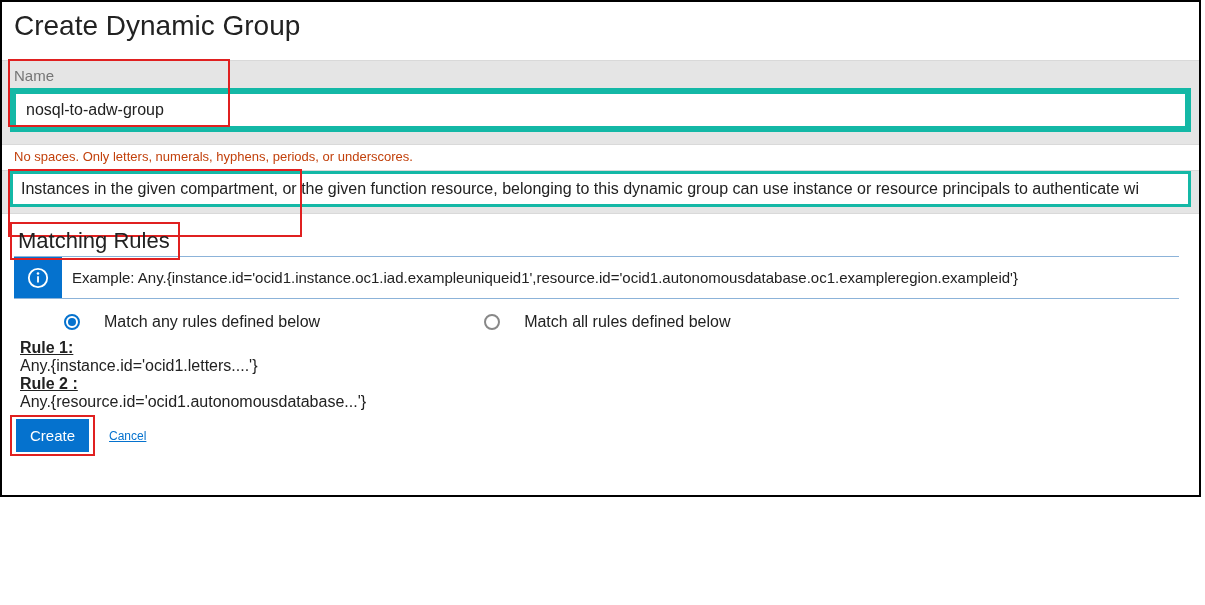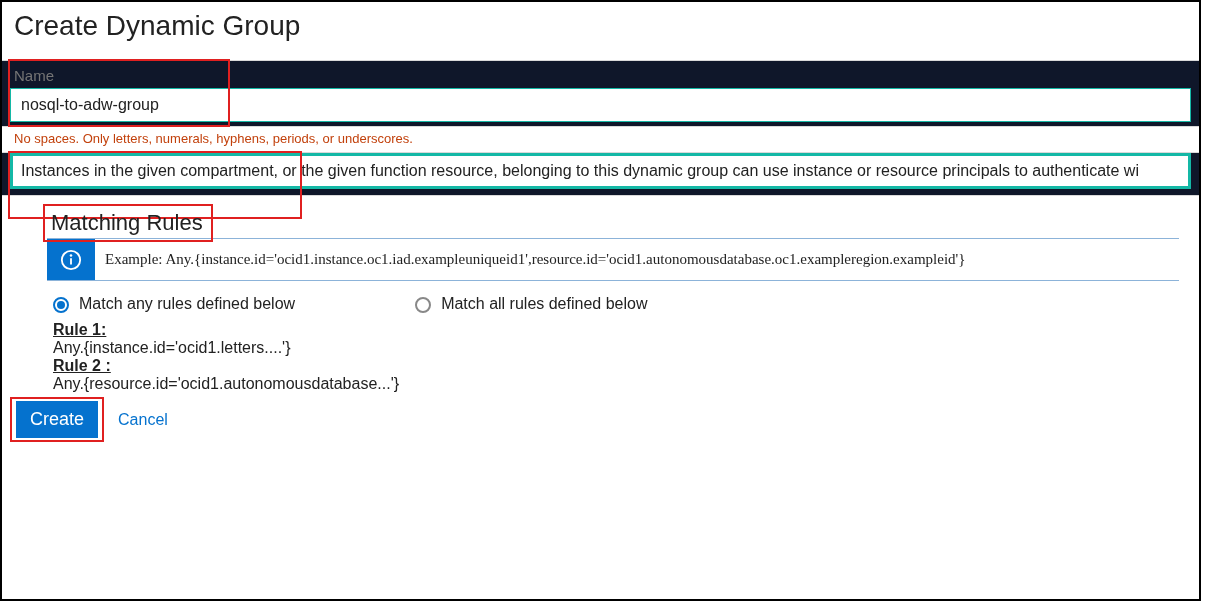--- a/index.html
+++ b/index.html
@@ -6,47 +6,47 @@
     margin: 0;
     padding: 0;
     font-family: -apple-system, BlinkMacSystemFont, "Segoe UI", Helvetica, Arial, sans-serif;
     font-size: 16px;
     color: #222;
     background: #fff;
   }
   .frame {
     border: 2px solid #000;
     width: 1201px;
-    height: 601px;
+    height: 497px;
     box-sizing: border-box;
     overflow: hidden;
     position: relative;
   }
   .page-title {
     font-size: 28px;
     font-weight: 400;
     color: #222;
     padding: 8px 12px 18px 12px;
   }
   .field-block {
-    background: #0f172a;
+    background: #e5e5e5;
     border-top: 1px solid #d9d9d9;
     border-bottom: 1px solid #d9d9d9;
     padding: 0;
     position: relative;
   }
   .field-label {
     font-size: 15px;
     color: #757575;
     padding: 6px 12px 4px 12px;
   }
   .field-input-wrap {
     background: #fff;
-    border: 1px solid #14b8a6;
-    margin: 0 8px 4px 8px;
+    border: 6px solid #14b8a6;
+    margin: 0 8px 12px 8px;
     padding: 6px 8px;
   }
   .field-input {
     border: none;
     outline: none;
     width: 100%;
     font-size: 16px;
     color: #222;
     background: transparent;
   }
@@ -54,41 +54,40 @@
     font-size: 13px;
     color: #c2410c;
     padding: 4px 12px 6px 12px;
   }
   .highlight-box {
     border: 2px solid #e02020;
     position: absolute;
     pointer-events: none;
   }
   .section {
-    padding: 12px 18px 0 45px;
+    padding: 12px 18px 0 12px;
   }
   .section-title {
     font-size: 22px;
     font-weight: 400;
     color: #222;
     display: inline-block;
     padding: 2px 4px;
   }
   .section-desc {
     font-size: 16px;
     color: #222;
     margin: 14px 0 10px 0;
   }
   .example-row {
     display: flex;
     align-items: stretch;
     border-top: 1px solid #8cb3d9;
     border-bottom: 1px solid #8cb3d9;
     margin-right: 2px;
-    font-family: Liberation Serif, serif;
   }
   .info-icon-box {
     background: #0572ce;
     width: 48px;
     display: flex;
     align-items: center;
     justify-content: center;
     flex-shrink: 0;
   }
   .info-icon-box svg { display: block; }
@@ -101,22 +100,23 @@
   }
   .radio-row {
     display: flex;
     align-items: center;
     gap: 120px;
     padding: 14px 6px 6px 6px;
     font-size: 16px;
   }
   .radio-item {
     display: flex;
-    align-items: flex-end;
-    gap: 10px;
+    align-items: center;
+    gap: 24px;
+    margin-left: 44px;
   }
   .radio-outer {
     width: 16px;
     height: 16px;
     border-radius: 50%;
     border: 2px solid #888;
     display: flex;
     align-items: center;
     justify-content: center;
     box-sizing: border-box;
@@ -145,26 +145,27 @@
     display: flex;
     align-items: center;
     gap: 20px;
     padding: 8px 0 0 14px;
   }
   .btn-primary {
     background: #0572ce;
     color: #fff;
     border: none;
     padding: 8px 14px;
-    font-size: 18px;
+    font-size: 15px;
     cursor: pointer;
   }
   .link-cancel {
     color: #0572ce;
-    font-size: 16px;
+    text-decoration: underline;
+    font-size: 12px;
     cursor: pointer;
   }
   .checkbox-box {
     width: 18px;
     height: 18px;
     border: 1px solid #aaa;
     border-radius: 3px;
     background: #fff;
     display: inline-block;
     margin-right: 8px;

